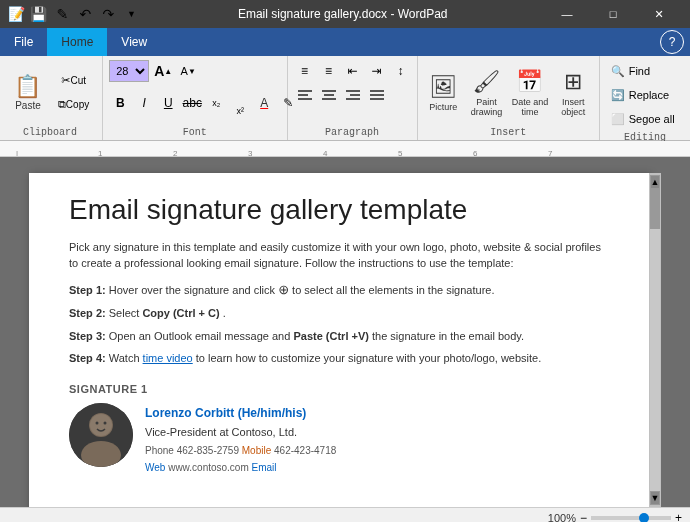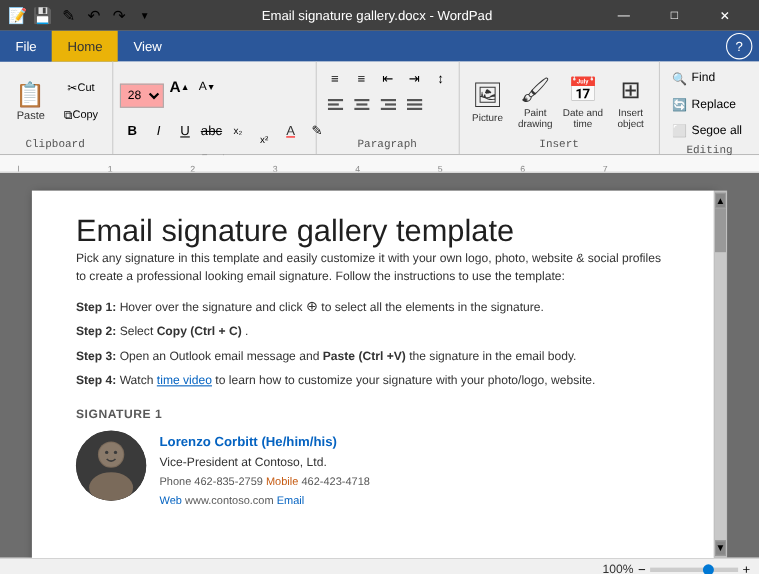--- a/index.html
+++ b/index.html
@@ -42,21 +42,21 @@
     .menu-tabs { display: flex; align-items: center; height: 28px; }
     .menu-tab {
       color: white;
       padding: 4px 14px;
       font-size: 12px;
       height: 28px;
       display: flex;
       align-items: center;
       cursor: pointer;
     }
-    .menu-tab.active { background: #eab308; color: #333; }
+    .menu-tab.active { background: #0ea5e9; color: #333; }
     .menu-help { margin-left: auto; color: white; width: 24px; height: 24px; border-radius: 50%; border: 1px solid white; display: flex; align-items: center; justify-content: center; font-size: 12px; margin-right: 6px; cursor: pointer; }
 
     .tb-btn {
       background: transparent;
       border: 1px solid transparent;
       border-radius: 2px;
       cursor: pointer;
       padding: 2px 4px;
       font-size: 11px;
       display: flex;
@@ -90,23 +90,22 @@
       font-size: 11px;
       border: 1px solid #aaa;
       background: white;
       padding: 0 2px;
     }
     .font-size-select {
       width: 40px;
       height: 22px;
       font-size: 11px;
       border: 1px solid #aaa;
-      background: #fca5a5;
+      background: #c4b5fd;
       padding: 0 2px;
-      margin-top: 16px;
     }
     .font-btn {
       width: 22px;
       height: 22px;
       background: transparent;
       border: 1px solid transparent;
       border-radius: 2px;
       cursor: pointer;
       display: flex;
       align-items: center;
@@ -168,20 +167,21 @@
     }
     .zoom-area { display: flex; align-items: center; gap: 4px; }
     .zoom-slider { width: 80px; height: 4px; background: #ccc; position: relative; }
     .zoom-thumb { width: 10px; height: 10px; background: #0078d4; border-radius: 50%; position: absolute; top: -3px; left: 60%; }
 
     
     .doc-title {
       font-size: 28px;
       font-weight: 300;
       color: #1f1f1f;
+      margin-bottom: 12px;
       line-height: 1.2;
     }
     .doc-body {
       font-size: 11px;
       line-height: 1.5;
       color: #333;
     }
     .doc-body p { margin-bottom: 8px; }
     .doc-body .step { margin-bottom: 6px; }
     .doc-body .link { color: #0563c1; text-decoration: underline; }

